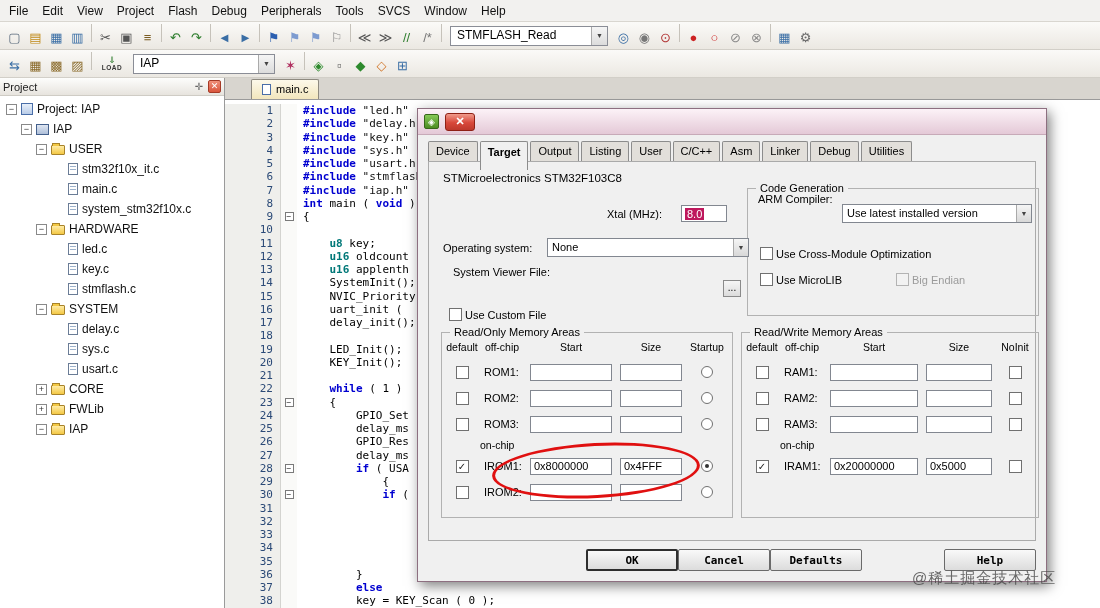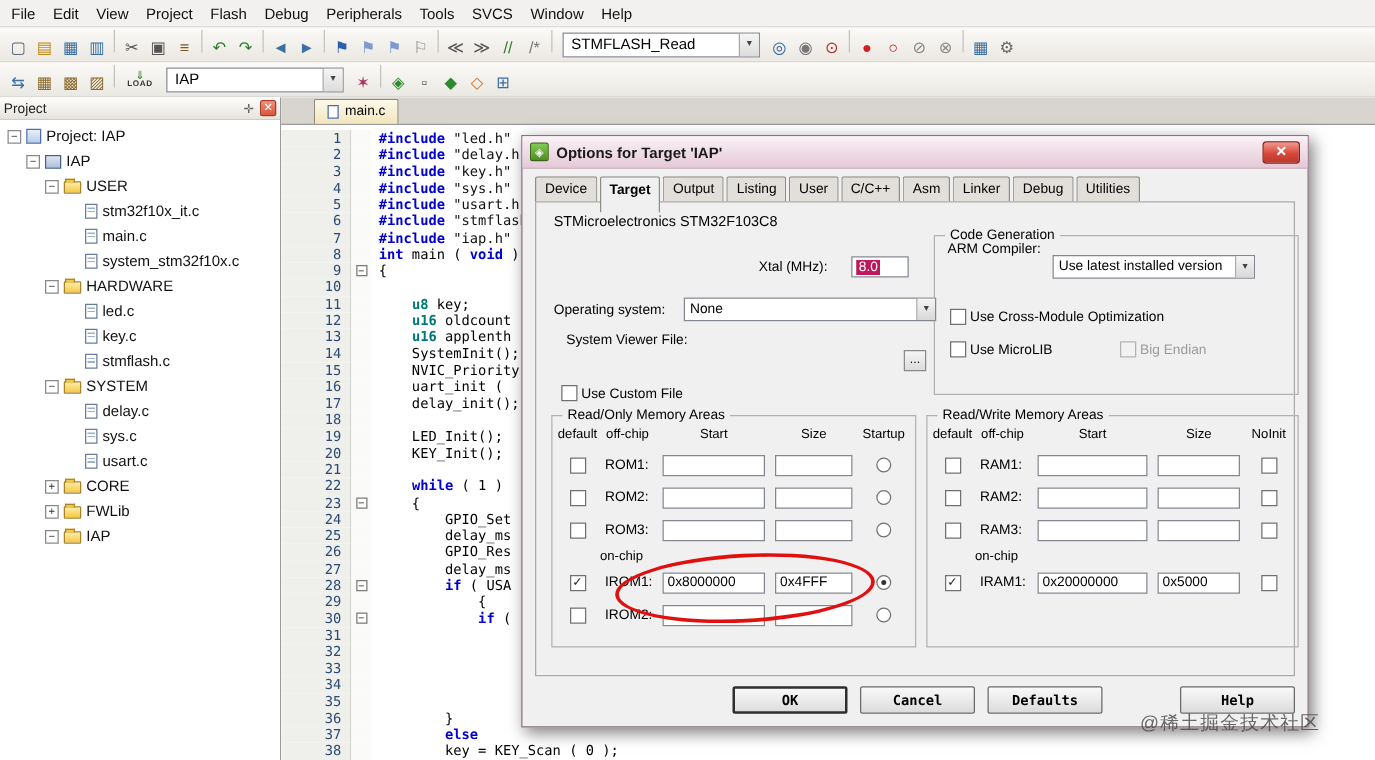--- a/index.html
+++ b/index.html
@@ -91,21 +91,21 @@
   .mem-head, .mem-row { display:grid; align-items:center; }
   .rom-cols { grid-template-columns:32px 48px 90px 70px 1fr; }
   .ram-cols { grid-template-columns:32px 48px 96px 74px 1fr; }
   .mem-head { position:absolute; top:8px; left:4px; right:4px; font-size:10.5px; text-align:center; }
   .mem-rows { position:absolute; top:26px; left:4px; right:4px; }
   .mem-row { height:26px; }
   .mem-row .cell { display:flex; align-items:center; justify-content:center; }
   .mem-row .mlabel { justify-content:flex-start; padding-left:6px; font-size:11px; }
   .mem-row .tf { width:calc(100% - 8px); }
   .onchip { height:16px; font-size:10.5px; padding-left:34px; display:flex; align-items:center; color:#000; }
-  .dlg-buttons { position:absolute; left:0; right:0; top:440px; display:flex; gap:10px; padding:0 10px 0 168px; }
+  .dlg-buttons { position:absolute; left:0; right:0; top:440px; display:flex; padding:0 10px 0 168px; }
   .dbtn { width:92px; height:22px; font-family:"DejaVu Sans Mono", monospace; font-weight:bold; font-size:11px; background:linear-gradient(#f9f9f9,#dcdcdc); border:1px solid #6a6a6a; border-radius:2px; color:#000; }
   .dbtn.primary { border:2px solid #2e2e2e; }
   .dbtn.help { margin-left:auto; }
 
   
   .red-ellipse { position:absolute; left:492px; top:443px; width:208px; height:55px; border:3px solid #e01010; border-radius:50%; transform:rotate(-3deg); pointer-events:none; z-index:70; }
   .watermark { position:absolute; left:912px; top:569px; font-size:15px; color:rgba(70,70,70,.8); z-index:80; letter-spacing:1px; }
 </style>
 </head>
 <body>
@@ -290,21 +290,20 @@
           <div class="code-line"><span class="ln">36</span><span class="fm"></span><span class="ct">        }</span></div>
           <div class="code-line"><span class="ln">37</span><span class="fm"></span><span class="ct">        <span class="kw">else</span></span></div>
           <div class="code-line"><span class="ln">38</span><span class="fm"></span><span class="ct">        key = KEY_Scan ( 0 );</span></div>
         </div>
     </div>
   </div>
 
   <div class="dialog">
     <div class="dlg-title">
       <span class="dlg-icon">◈</span>
-      <span class="dlg-title-text">Options for Target 'IAP'</span>
       <span class="dlg-close">✕</span>
     </div>
     <div class="dlg-tabs" id="dlg-tabs">
         <span class="dtab">Device</span>
         <span class="dtab active">Target</span>
         <span class="dtab">Output</span>
         <span class="dtab">Listing</span>
         <span class="dtab">User</span>
         <span class="dtab">C/C++</span>
         <span class="dtab">Asm</span>
@@ -317,21 +316,21 @@
       <span class="dlbl" style="left:14px; top:10px; font-size:11.5px;">STMicroelectronics STM32F103C8</span>
 
       <span class="dlbl" style="left:178px; top:46px;">Xtal (MHz):</span>
       <span class="tf" style="position:absolute; left:252px; top:43px; width:46px;">
         <span class="selval">8.0</span>
       </span>
 
       <div class="gbox" style="left:318px; top:26px; width:292px; height:128px;">
         <span class="gb-label">Code Generation</span>
         <span class="dlbl" style="left:10px; top:4px;">ARM Compiler:</span>
-        <span class="dcombo" style="left:94px; top:15px; width:162px;">
+        <span class="dcombo" style="left:94px; top:15px; width:190px;">
           <span class="dcombo-text">Use latest installed version</span>
           <span class="dcombo-btn">▼</span>
         </span>
         <span class="cbrow" style="left:12px; top:58px;">
           <span class="cb"></span>
           <span class="cblabel">Use Cross-Module Optimization</span>
         </span>
         <span class="cbrow" style="left:12px; top:84px;">
           <span class="cb"></span>
           <span class="cblabel">Use MicroLIB</span>

